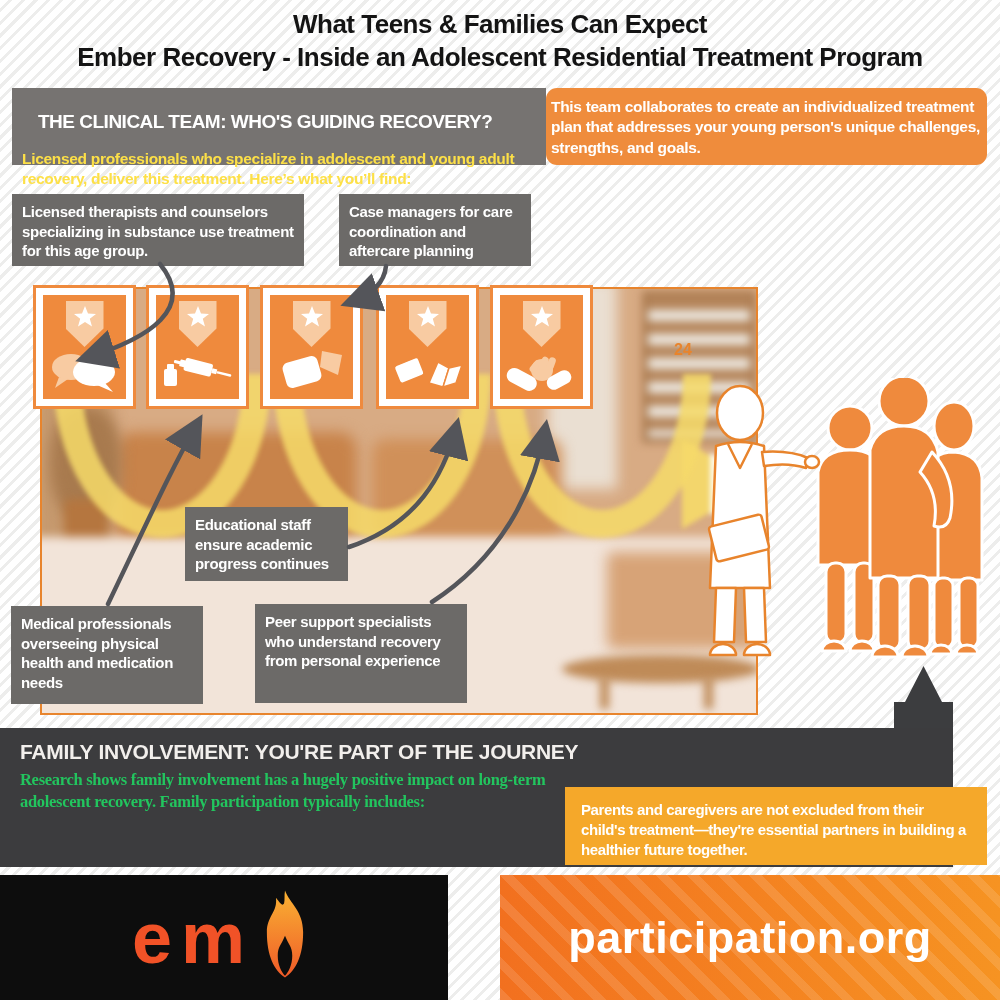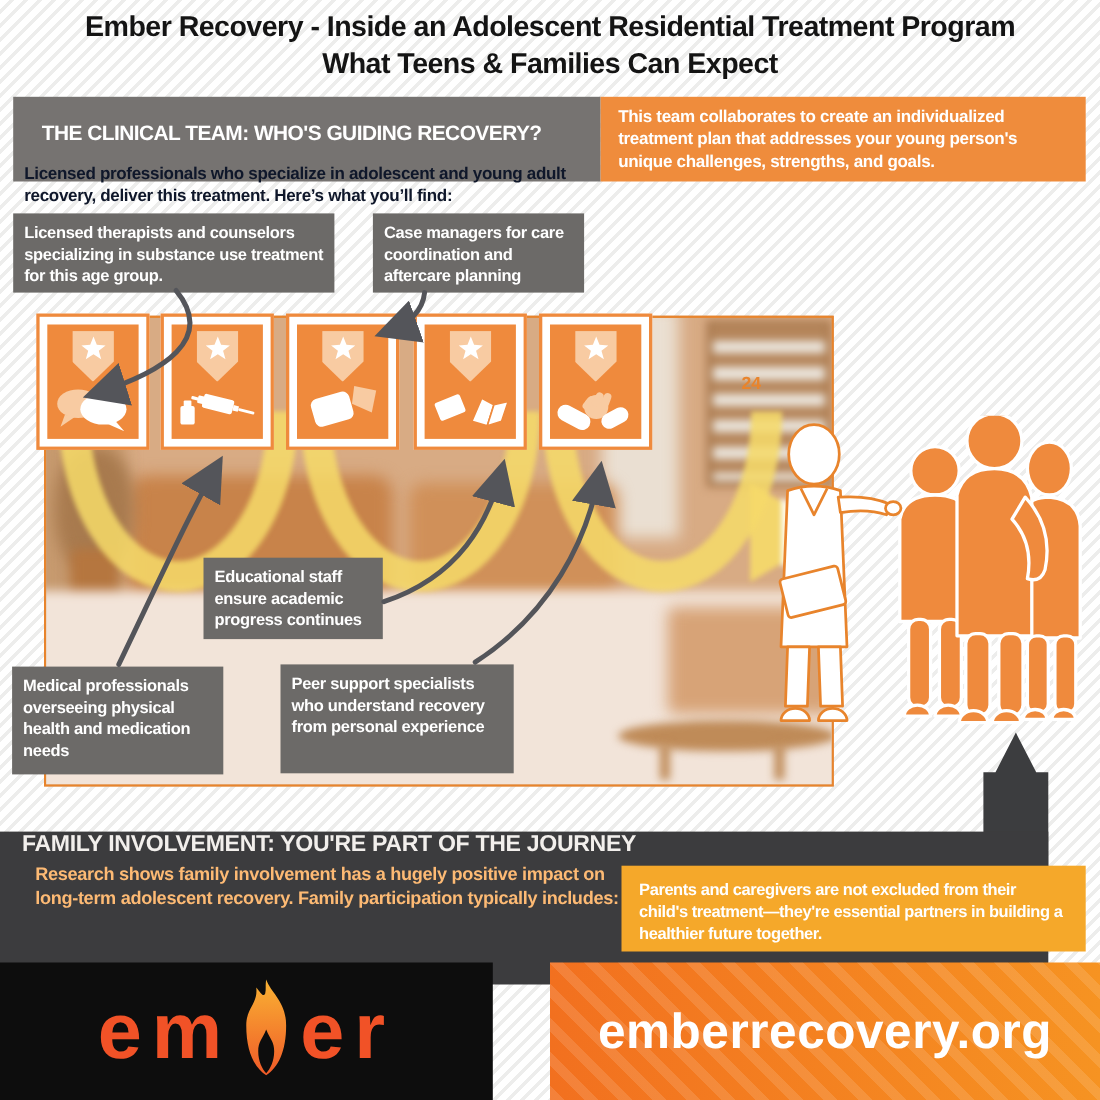--- a/index.html
+++ b/index.html
@@ -10,23 +10,23 @@
 
   
   #title-block{left:0;top:8px;width:1000px;text-align:center;color:#141414;
     font-weight:bold;font-size:26px;letter-spacing:-0.5px;line-height:1.28;}
 
   
   #clinical-banner{left:12px;top:88px;width:534px;height:77px;background:#767371;
     color:#ffffff;padding:7px 10px;}
   #clinical-banner h2{margin:16px;font-size:19px;letter-spacing:-0.5px;}
   #clinical-banner p{margin:4px 0 0 0;font-size:15.5px;font-weight:bold;
-    letter-spacing:-0.3px;line-height:1.28;color:#0f172a;}
+    letter-spacing:-0.3px;line-height:1.28;color:#fde047;}
   #clinical-highlight{left:546px;top:88px;width:441px;height:77px;background:#ef8c3c;
-    color:#ffffff;padding:9px 16px;}
+    color:#ffffff;padding:9px 5px;border-radius:11px;}
   #clinical-highlight p{margin:0;font-size:15.5px;font-weight:bold;letter-spacing:-0.3px;line-height:1.32;}
 
   
   .callout{background:#6c6a68;color:#ffffff;font-weight:bold;font-size:15px;
     letter-spacing:-0.3px;line-height:1.3;padding:8px 10px;}
   #callout-therapists{left:12px;top:194px;width:292px;height:72px;}
   #callout-case-managers{left:315px;top:194px;width:192px;height:72px;margin-left:24px;}
   #callout-educational{left:185px;top:507px;width:163px;height:74px;}
   #callout-medical{left:11px;top:606px;width:192px;height:98px;}
   #callout-peer{left:255px;top:604px;width:212px;height:99px;}
@@ -59,47 +59,47 @@
   .pin{position:absolute;left:50%;top:6px;transform:translateX(-50%);width:38px;height:46px;
     background:#f8cba2;clip-path:polygon(0 0,100% 0,100% 60%,50% 100%,0 60%);}
   .pin svg{display:block;margin:3px auto 0 auto;}
   .card-icon{position:absolute;left:50%;bottom:4px;transform:translateX(-50%);}
 
   
   #connector-layer{left:0;top:0;width:1000px;height:1000px;pointer-events:none;}
   #people-layer{left:678px;top:378px;width:322px;height:290px;pointer-events:none;}
 
   
-  #family-band{left:0;top:756px;width:953px;height:139px;background:#3c3c3e;
-    color:#f2efec;padding:0 0 0 20px;}
+  #family-band{left:0;top:728px;width:953px;height:139px;background:#3c3c3e;
+    color:#f2efec;padding:12px 0 0 20px;}
   #family-band h2{margin:0;font-size:21px;letter-spacing:-0.3px;}
-  #family-band p{margin:5px 0 0 12px;width:545px;font-size:16.5px;font-weight:bold;
-    letter-spacing:-0.3px;line-height:1.32;color:#fdba74;}
+  #family-band p{margin:5px 0 0 0;width:545px;font-size:16.5px;font-weight:bold;
+    letter-spacing:-0.3px;line-height:1.32;color:#22c55e;font-family:Liberation Serif, serif;}
   #family-highlight{left:565px;top:787px;width:422px;height:78px;background:#f5a82a;
     color:#ffffff;padding:9px 12px;}
   #family-highlight p{margin:4px;font-size:15px;font-weight:bold;letter-spacing:-0.4px;line-height:1.34;}
 
   
   #footer-left{left:0;top:875px;width:448px;height:125px;background:#0d0d0d;
     display:flex;align-items:center;justify-content:center;}
   .logo-text{font-size:72px;font-weight:bold;color:#f15227;letter-spacing:9px;line-height:1;}
   #footer-right{left:500px;top:875px;width:500px;height:125px;
     background:linear-gradient(90deg,#f2701f,#f69322);display:flex;align-items:center;justify-content:center;}
   #footer-right .stripes{position:absolute;inset:0;
     background:repeating-linear-gradient(45deg,rgba(255,255,255,0.12) 0 9px,rgba(255,255,255,0) 9px 22px);}
   #website{position:relative;color:#ffffff;font-weight:bold;font-size:45px;letter-spacing:0.5px;}
 </style>
 </head>
 <body>
 
 <div id="page">
 
   <header id="title-block" class="abs">
+    <div>What Teens &amp; Families Can Expect</div>
     <div>Ember Recovery - Inside an Adolescent Residential Treatment Program</div>
-    <div>What Teens &amp; Families Can Expect</div>
   </header>
 
   <section id="clinical-banner" class="abs">
     <h2>THE CLINICAL TEAM: WHO'S GUIDING RECOVERY?</h2>
     <p>Licensed professionals who specialize in adolescent and young adult recovery, deliver this treatment. Here’s what you’ll find:</p>
   </section>
 
   <aside id="clinical-highlight" class="abs">
     <p>This team collaborates to create an individualized treatment plan that addresses your young person's unique challenges, strengths, and goals.</p>
   </aside>
@@ -292,20 +292,19 @@
     <svg width="58" height="96" viewBox="0 0 64 100" style="margin:0 2px;position:relative;top:-4px;">
       <defs>
         <linearGradient id="flameGrad" x1="0" y1="0" x2="0" y2="1">
           <stop offset="0" stop-color="#f9b233"></stop>
           <stop offset="1" stop-color="#f05a28"></stop>
         </linearGradient>
       </defs>
       <path d="M32 2 C37 16 52 24 52 48 C52 74 44 90 32 98 C20 90 12 74 12 48 C12 30 24 26 22 10 C27 16 29 20 31 16 C32 12 31 8 32 2 Z" fill="url(#flameGrad)"></path>
       <path d="M32 52 C36 62 40 64 40 74 C40 84 36 92 32 96 C28 92 24 84 24 74 C24 64 28 62 32 52 Z" fill="#0d0d0d"></path>
     </svg>
-    <span class="logo-text">er</span>
   </div>
   <div id="footer-right" class="abs">
     <div class="stripes"></div>
-    <span id="website">emberrecovery.org</span>
+    <span id="website">participation.org</span>
   </div>
 
 </div>
 
 </body></html>

